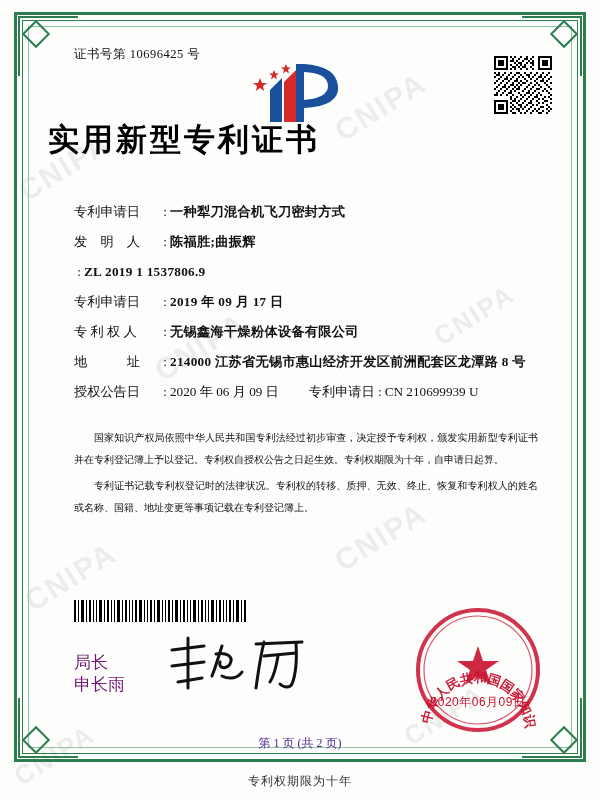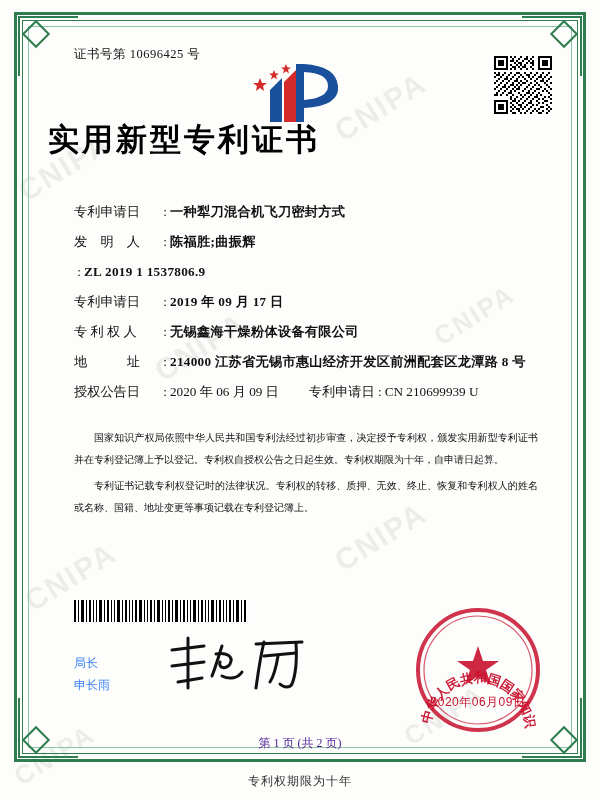--- a/index.html
+++ b/index.html
@@ -195,23 +195,23 @@
     font-size: 12px;
     color: #c8102e;
     letter-spacing: 0.5px;
     font-family: "Liberation Sans", sans-serif;
   }
 
   .director {
     position: absolute;
     left: 74px;
     top: 652px;
-    font-size: 12px;
+    font-size: 17px;
     line-height: 22px;
-    color: #3b82f6;
+    color: #701a75;
   }
   .signature {
     position: absolute;
     left: 160px;
     top: 636px;
     width: 150px;
     height: 58px;
   }
 
   .pagefoot {

